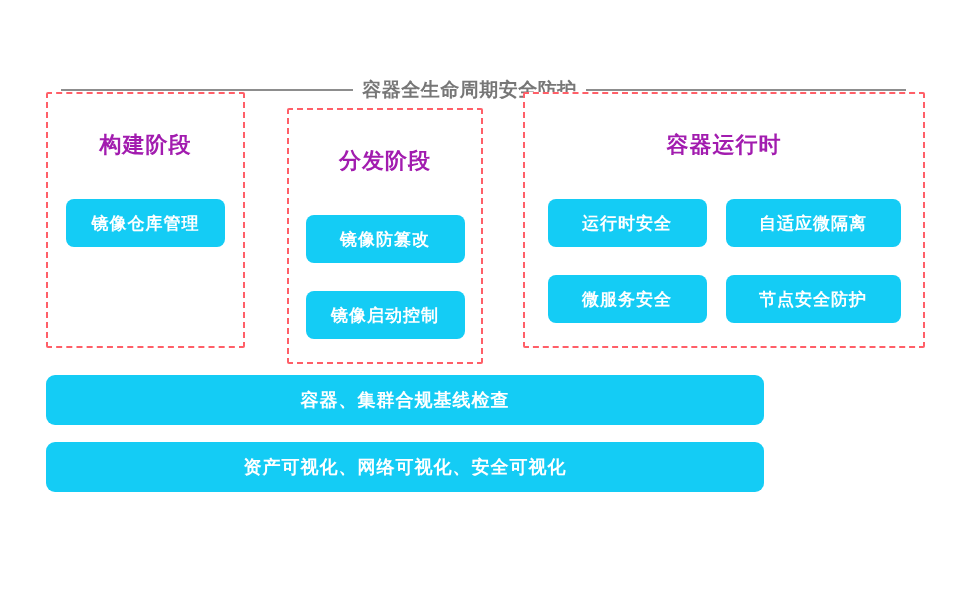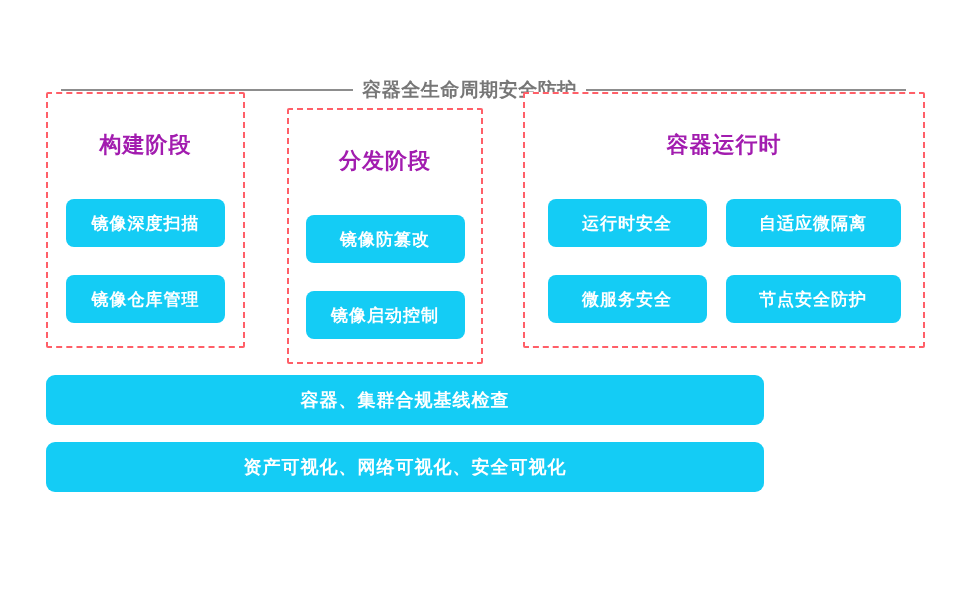--- a/index.html
+++ b/index.html
@@ -152,21 +152,20 @@
 
   <div class="header">
     <div class="header-rule left"></div>
     <div class="header-title">容器全生命周期安全防护</div>
     <div class="header-rule right"></div>
   </div>
 
   <div class="panel panel-build" style="left:46px; top:92px; width:199px; height:256px;">
     <div class="panel-title">构建阶段</div>
     <div class="pill-wrap">
-      <div class="pill">镜像深度扫描</div>
       <div class="pill">镜像仓库管理</div>
     </div>
   </div>
 
   <div class="panel panel-dist" style="left:287px; top:108px; width:196px; height:256px;">
     <div class="panel-title">分发阶段</div>
     <div class="pill-wrap">
       <div class="pill">镜像防篡改</div>
       <div class="pill">镜像启动控制</div>
     </div>

